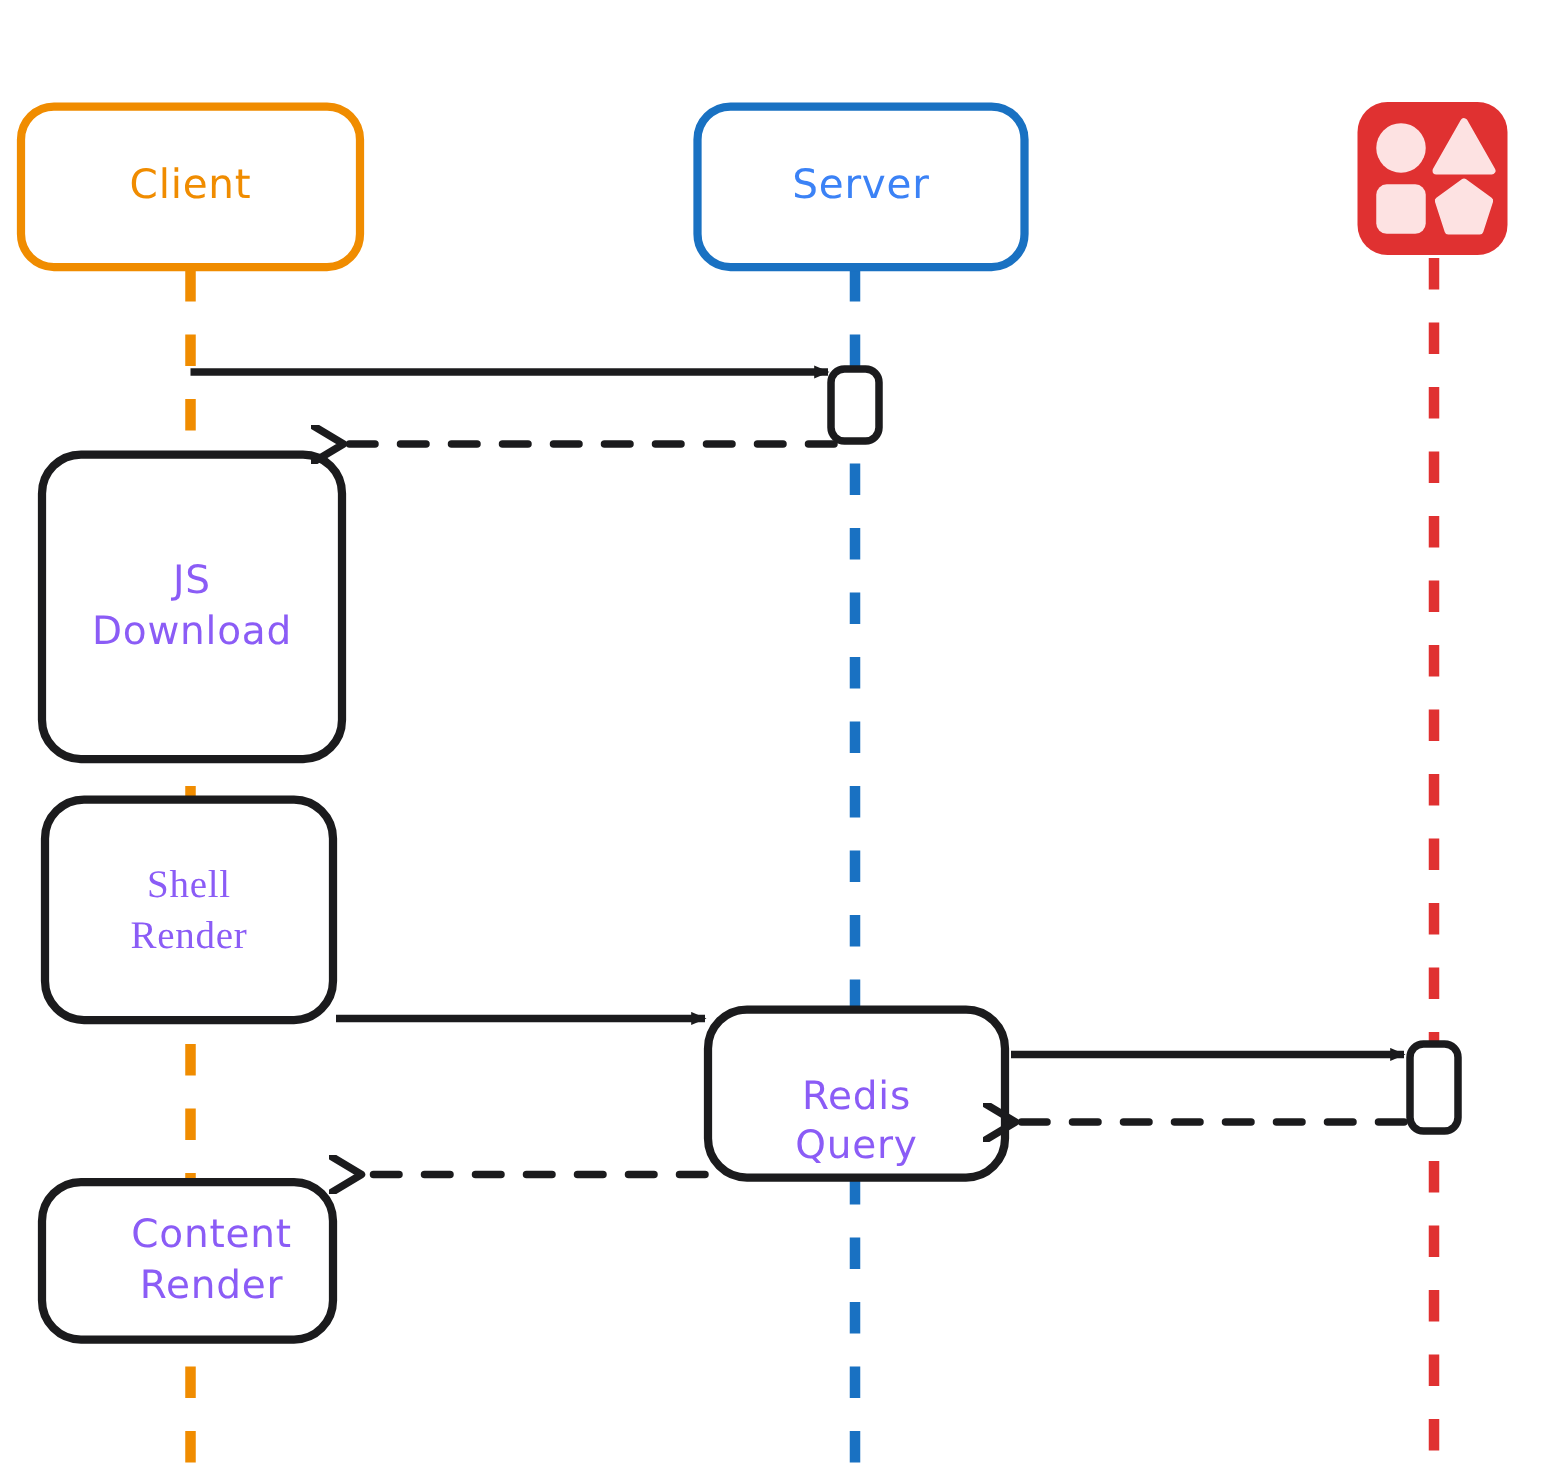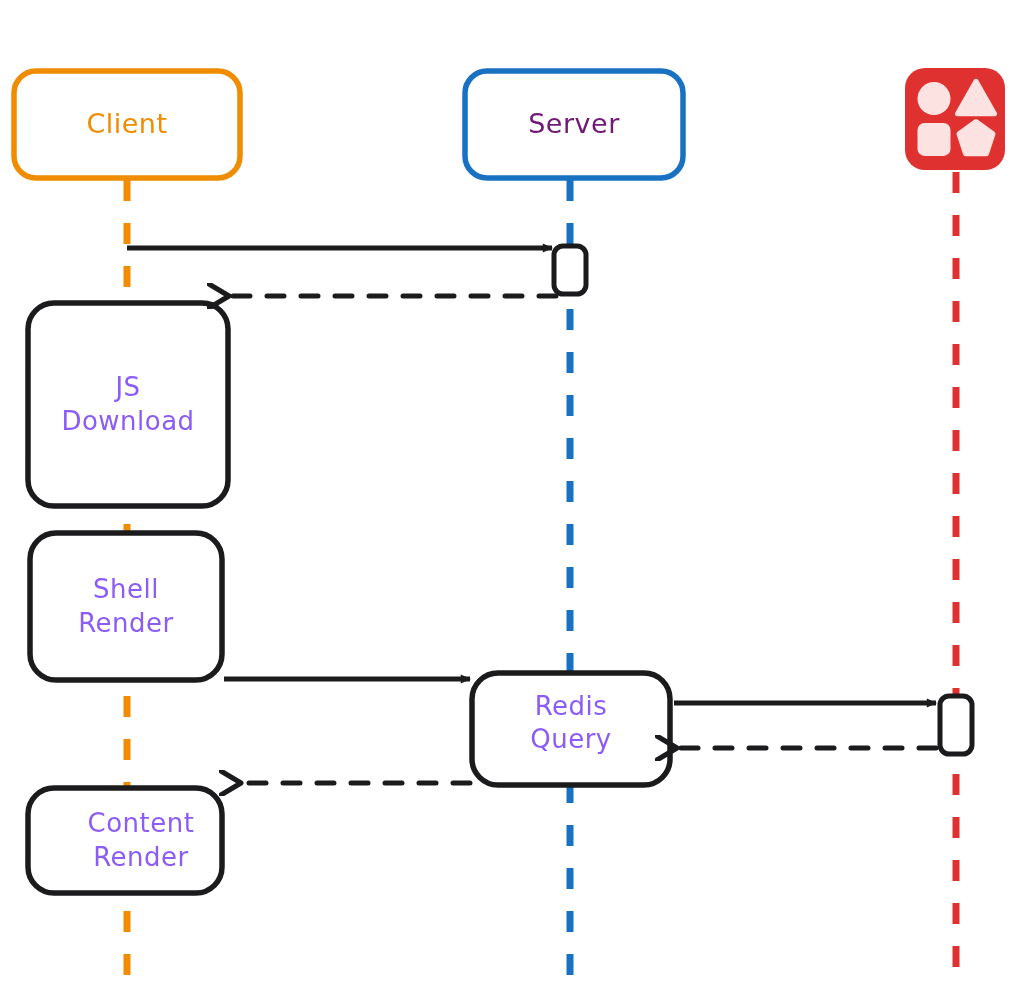--- a/index.html
+++ b/index.html
@@ -101,28 +101,28 @@
         <line x1="470" y1="735" x2="240" y2="735" stroke="#1b1b1d" stroke-width="5" stroke-linecap="round" stroke-dasharray="17 17" marker-end="url(#arrow-open)"></line>
         <line x1="674" y1="655" x2="936" y2="655" stroke="#1b1b1d" stroke-width="5" stroke-linecap="butt" stroke-dasharray="none" marker-end="url(#arrow-filled)"></line>
         <line x1="936" y1="700" x2="676" y2="700" stroke="#1b1b1d" stroke-width="5" stroke-linecap="round" stroke-dasharray="17 17" marker-end="url(#arrow-open)"></line>
       </g>
   </svg>
 
   <div id="label-layer">
 
     <div class="lbl actor-label" id="lbl-client" style="left: 14px; top: 23px; width: 226px; height: 107px; color: rgb(240, 140, 0);">Client</div>
 
-    <div class="lbl actor-label" id="lbl-server" style="left: 465px; top: 23px; width: 218px; height: 107px; color: #701a75;">Server</div>
+    <div class="lbl actor-label" id="lbl-server" style="left: 465px; top: 23px; width: 218px; height: 107px; color: #3b82f6;">Server</div>
 
     <div class="lbl node-label" id="lbl-js-download" style="left: 28px; top: 255px; width: 200px; height: 203px;">JS
 Download</div>
 
-    <div class="lbl node-label" id="lbl-shell-render" style="left: 30px; top: 485px; width: 192px; height: 147px;">Shell
+    <div class="lbl node-label" id="lbl-shell-render" style="left: 30px; top: 485px; width: 192px; height: 147px; font-family: Liberation Serif, serif;">Shell
 Render</div>
 
     <div class="lbl node-label" id="lbl-content-render" style="left: 44px; top: 740px; width: 194px; height: 105px;">Content
 Render</div>
 
-    <div class="lbl node-label" id="lbl-redis-query" style="left: 472px; top: 619px; width: 198px; height: 112px;">Redis
+    <div class="lbl node-label" id="lbl-redis-query" style="left: 472px; top: 644px; width: 198px; height: 112px;">Redis
 Query</div>
 
   </div>
 </div>
 
 </body></html>

